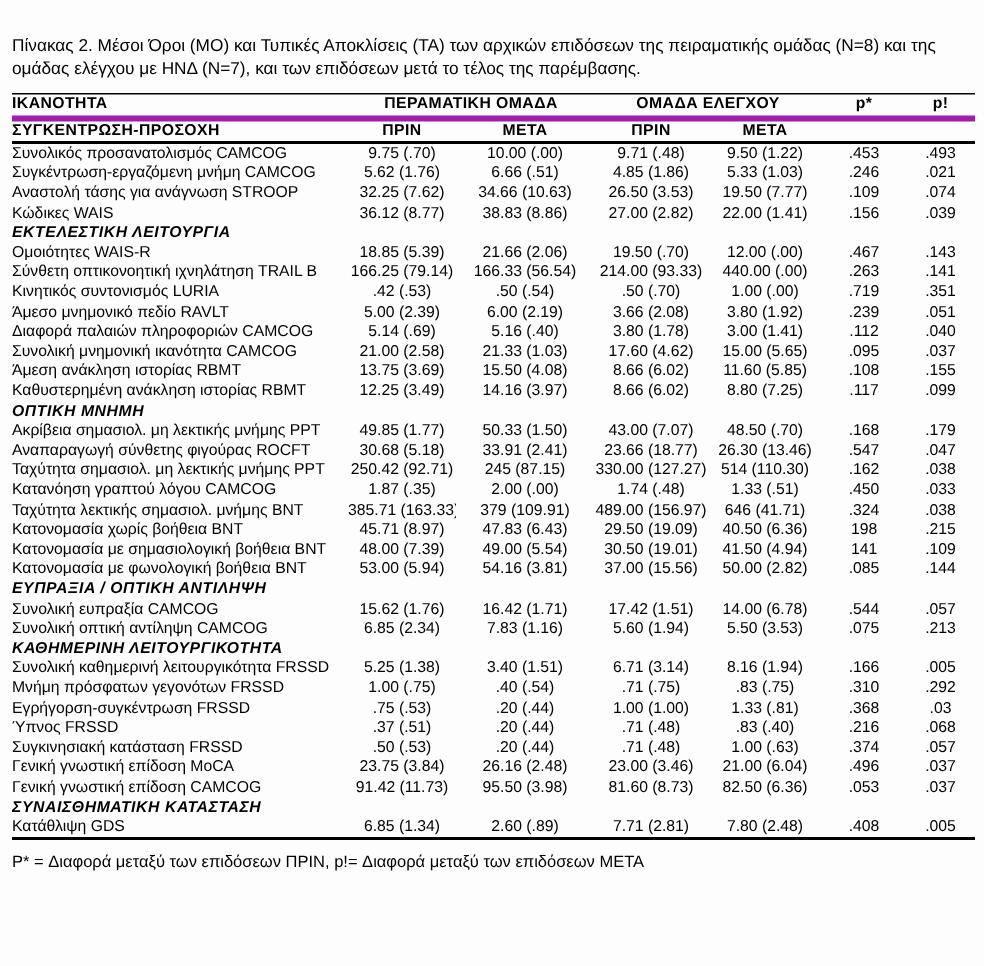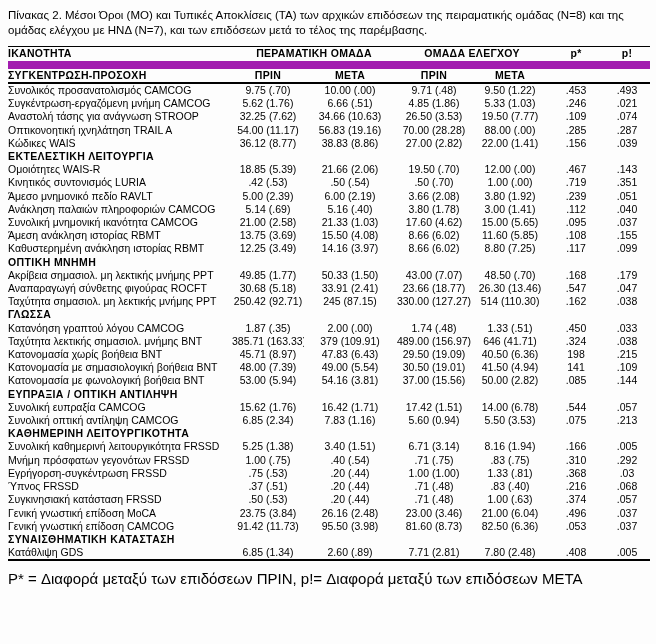--- a/index.html
+++ b/index.html
@@ -1,47 +1,47 @@
 <!DOCTYPE html>
 <html lang="el"><head>
 <meta charset="utf-8">
 <style>
   html,body { margin:0; padding:0; }
   body {
     width:656px; height:644px; overflow:hidden;
     background:#fdfdfd; color:#000;
     font-family:"Liberation Sans", sans-serif;
   }
-  .page { padding:8px 6px 0 8px; }
+  .page { padding:24px 6px 0 8px; }
   .caption {
     font-size:11.5px; line-height:15px; max-width:648px;
     margin-bottom:8px;
   }
   table.results {
     border-collapse:collapse; table-layout:fixed; width:642px;
     border-top:1px solid #000; border-bottom:2px solid #000;
   }
   thead th {
     font-weight:bold; font-size:10.5px; line-height:13.5px;
     padding:0; white-space:nowrap; overflow:hidden;
     letter-spacing:0.3px;
   }
-  thead tr.h1 th { border-bottom:8px solid #a21caf;margin-left:33px; }
+  thead tr.h1 th { border-bottom:4px solid #a21caf;margin-left:33px; }
   thead tr.h2 th { border-bottom:2px solid #000; }
   thead th.left { text-align:left; }
   td {
     font-size:10.5px; line-height:13.2px; height:13.2px;
     padding:0; white-space:nowrap; overflow:hidden;
   }
   td.lbl { text-align:left;margin-top:36px; }
   td.num { text-align:center; }
   tr.section td {
-    font-weight:bold; letter-spacing:0.4px; text-align:left;
-  }
-  .footnote { font-size:15px; margin-top:9px; }
+    font-weight:bold; letter-spacing:0.4px; text-align:left;font-style:italic;
+  }
+  .footnote { font-size:11px; margin-top:9px; }
 </style>
 </head>
 <body>
 
 <div class="page">
 
   <div class="caption">Πίνακας 2. Μέσοι Όροι (ΜΟ) και Τυπικές Αποκλίσεις (ΤΑ) των αρχικών επιδόσεων της πειραματικής ομάδας (N=8) και της ομάδας ελέγχου με ΗΝΔ (N=7), και των επιδόσεων μετά το τέλος της παρέμβασης.</div>
 
   <table class="results">
     <colgroup>
@@ -93,29 +93,20 @@
         <tr>
           <td class="lbl">Αναστολή τάσης για ανάγνωση STROOP</td>
           <td class="num">32.25 (7.62)</td>
           <td class="num">34.66 (10.63)</td>
           <td class="num">26.50 (3.53)</td>
           <td class="num">19.50 (7.77)</td>
           <td class="num">.109</td>
           <td class="num">.074</td>
         </tr>
         <tr>
-          <td class="lbl">Οπτικονοητική ιχνηλάτηση TRAIL A</td>
-          <td class="num">54.00 (11.17)</td>
-          <td class="num">56.83 (19.16)</td>
-          <td class="num">70.00 (28.28)</td>
-          <td class="num">88.00 (.00)</td>
-          <td class="num">.285</td>
-          <td class="num">.287</td>
-        </tr>
-        <tr>
           <td class="lbl">Κώδικες WAIS</td>
           <td class="num">36.12 (8.77)</td>
           <td class="num">38.83 (8.86)</td>
           <td class="num">27.00 (2.82)</td>
           <td class="num">22.00 (1.41)</td>
           <td class="num">.156</td>
           <td class="num">.039</td>
         </tr>
         <tr class="section">
           <td colspan="7">ΕΚΤΕΛΕΣΤΙΚΗ ΛΕΙΤΟΥΡΓΙΑ</td>
@@ -123,39 +114,48 @@
         <tr>
           <td class="lbl">Ομοιότητες WAIS-R</td>
           <td class="num">18.85 (5.39)</td>
           <td class="num">21.66 (2.06)</td>
           <td class="num">19.50 (.70)</td>
           <td class="num">12.00 (.00)</td>
           <td class="num">.467</td>
           <td class="num">.143</td>
         </tr>
         <tr>
+          <td class="lbl">Σύνθετη οπτικονοητική ιχνηλάτηση TRAIL B</td>
+          <td class="num">166.25 (79.14)</td>
+          <td class="num">166.33 (56.54)</td>
+          <td class="num">214.00 (93.33)</td>
+          <td class="num">440.00 (.00)</td>
+          <td class="num">.263</td>
+          <td class="num">.141</td>
+        </tr>
+        <tr>
           <td class="lbl">Κινητικός συντονισμός LURIA</td>
           <td class="num">.42 (.53)</td>
           <td class="num">.50 (.54)</td>
           <td class="num">.50 (.70)</td>
           <td class="num">1.00 (.00)</td>
           <td class="num">.719</td>
           <td class="num">.351</td>
         </tr>
         <tr>
           <td class="lbl">Άμεσο μνημονικό πεδίο RAVLT</td>
           <td class="num">5.00 (2.39)</td>
           <td class="num">6.00 (2.19)</td>
           <td class="num">3.66 (2.08)</td>
           <td class="num">3.80 (1.92)</td>
           <td class="num">.239</td>
           <td class="num">.051</td>
         </tr>
         <tr>
-          <td class="lbl">Ανάκληση παλαιών πληροφοριών CAMCOG</td>
+          <td class="lbl">Διαφορά παλαιών πληροφοριών CAMCOG</td>
           <td class="num">5.14 (.69)</td>
           <td class="num">5.16 (.40)</td>
           <td class="num">3.80 (1.78)</td>
           <td class="num">3.00 (1.41)</td>
           <td class="num">.112</td>
           <td class="num">.040</td>
         </tr>
         <tr>
           <td class="lbl">Συνολική μνημονική ικανότητα CAMCOG</td>
           <td class="num">21.00 (2.58)</td>
@@ -206,23 +206,20 @@
         </tr>
         <tr>
           <td class="lbl">Ταχύτητα σημασιολ. μη λεκτικής μνήμης PPT</td>
           <td class="num">250.42 (92.71)</td>
           <td class="num">245 (87.15)</td>
           <td class="num">330.00 (127.27)</td>
           <td class="num">514 (110.30)</td>
           <td class="num">.162</td>
           <td class="num">.038</td>
         </tr>
-        <tr class="section">
-          <td colspan="7">ΓΛΩΣΣΑ</td>
-        </tr>
         <tr>
           <td class="lbl">Κατανόηση γραπτού λόγου CAMCOG</td>
           <td class="num">1.87 (.35)</td>
           <td class="num">2.00 (.00)</td>
           <td class="num">1.74 (.48)</td>
           <td class="num">1.33 (.51)</td>
           <td class="num">.450</td>
           <td class="num">.033</td>
         </tr>
         <tr>
@@ -270,21 +267,21 @@
           <td class="num">16.42 (1.71)</td>
           <td class="num">17.42 (1.51)</td>
           <td class="num">14.00 (6.78)</td>
           <td class="num">.544</td>
           <td class="num">.057</td>
         </tr>
         <tr>
           <td class="lbl">Συνολική οπτική αντίληψη CAMCOG</td>
           <td class="num">6.85 (2.34)</td>
           <td class="num">7.83 (1.16)</td>
-          <td class="num">5.60 (0.94)</td>
+          <td class="num">5.60 (1.94)</td>
           <td class="num">5.50 (3.53)</td>
           <td class="num">.075</td>
           <td class="num">.213</td>
         </tr>
         <tr class="section">
           <td colspan="7">ΚΑΘΗΜΕΡΙΝΗ ΛΕΙΤΟΥΡΓΙΚΟΤΗΤΑ</td>
         </tr>
         <tr>
           <td class="lbl">Συνολική καθημερινή λειτουργικότητα FRSSD</td>
           <td class="num">5.25 (1.38)</td>

